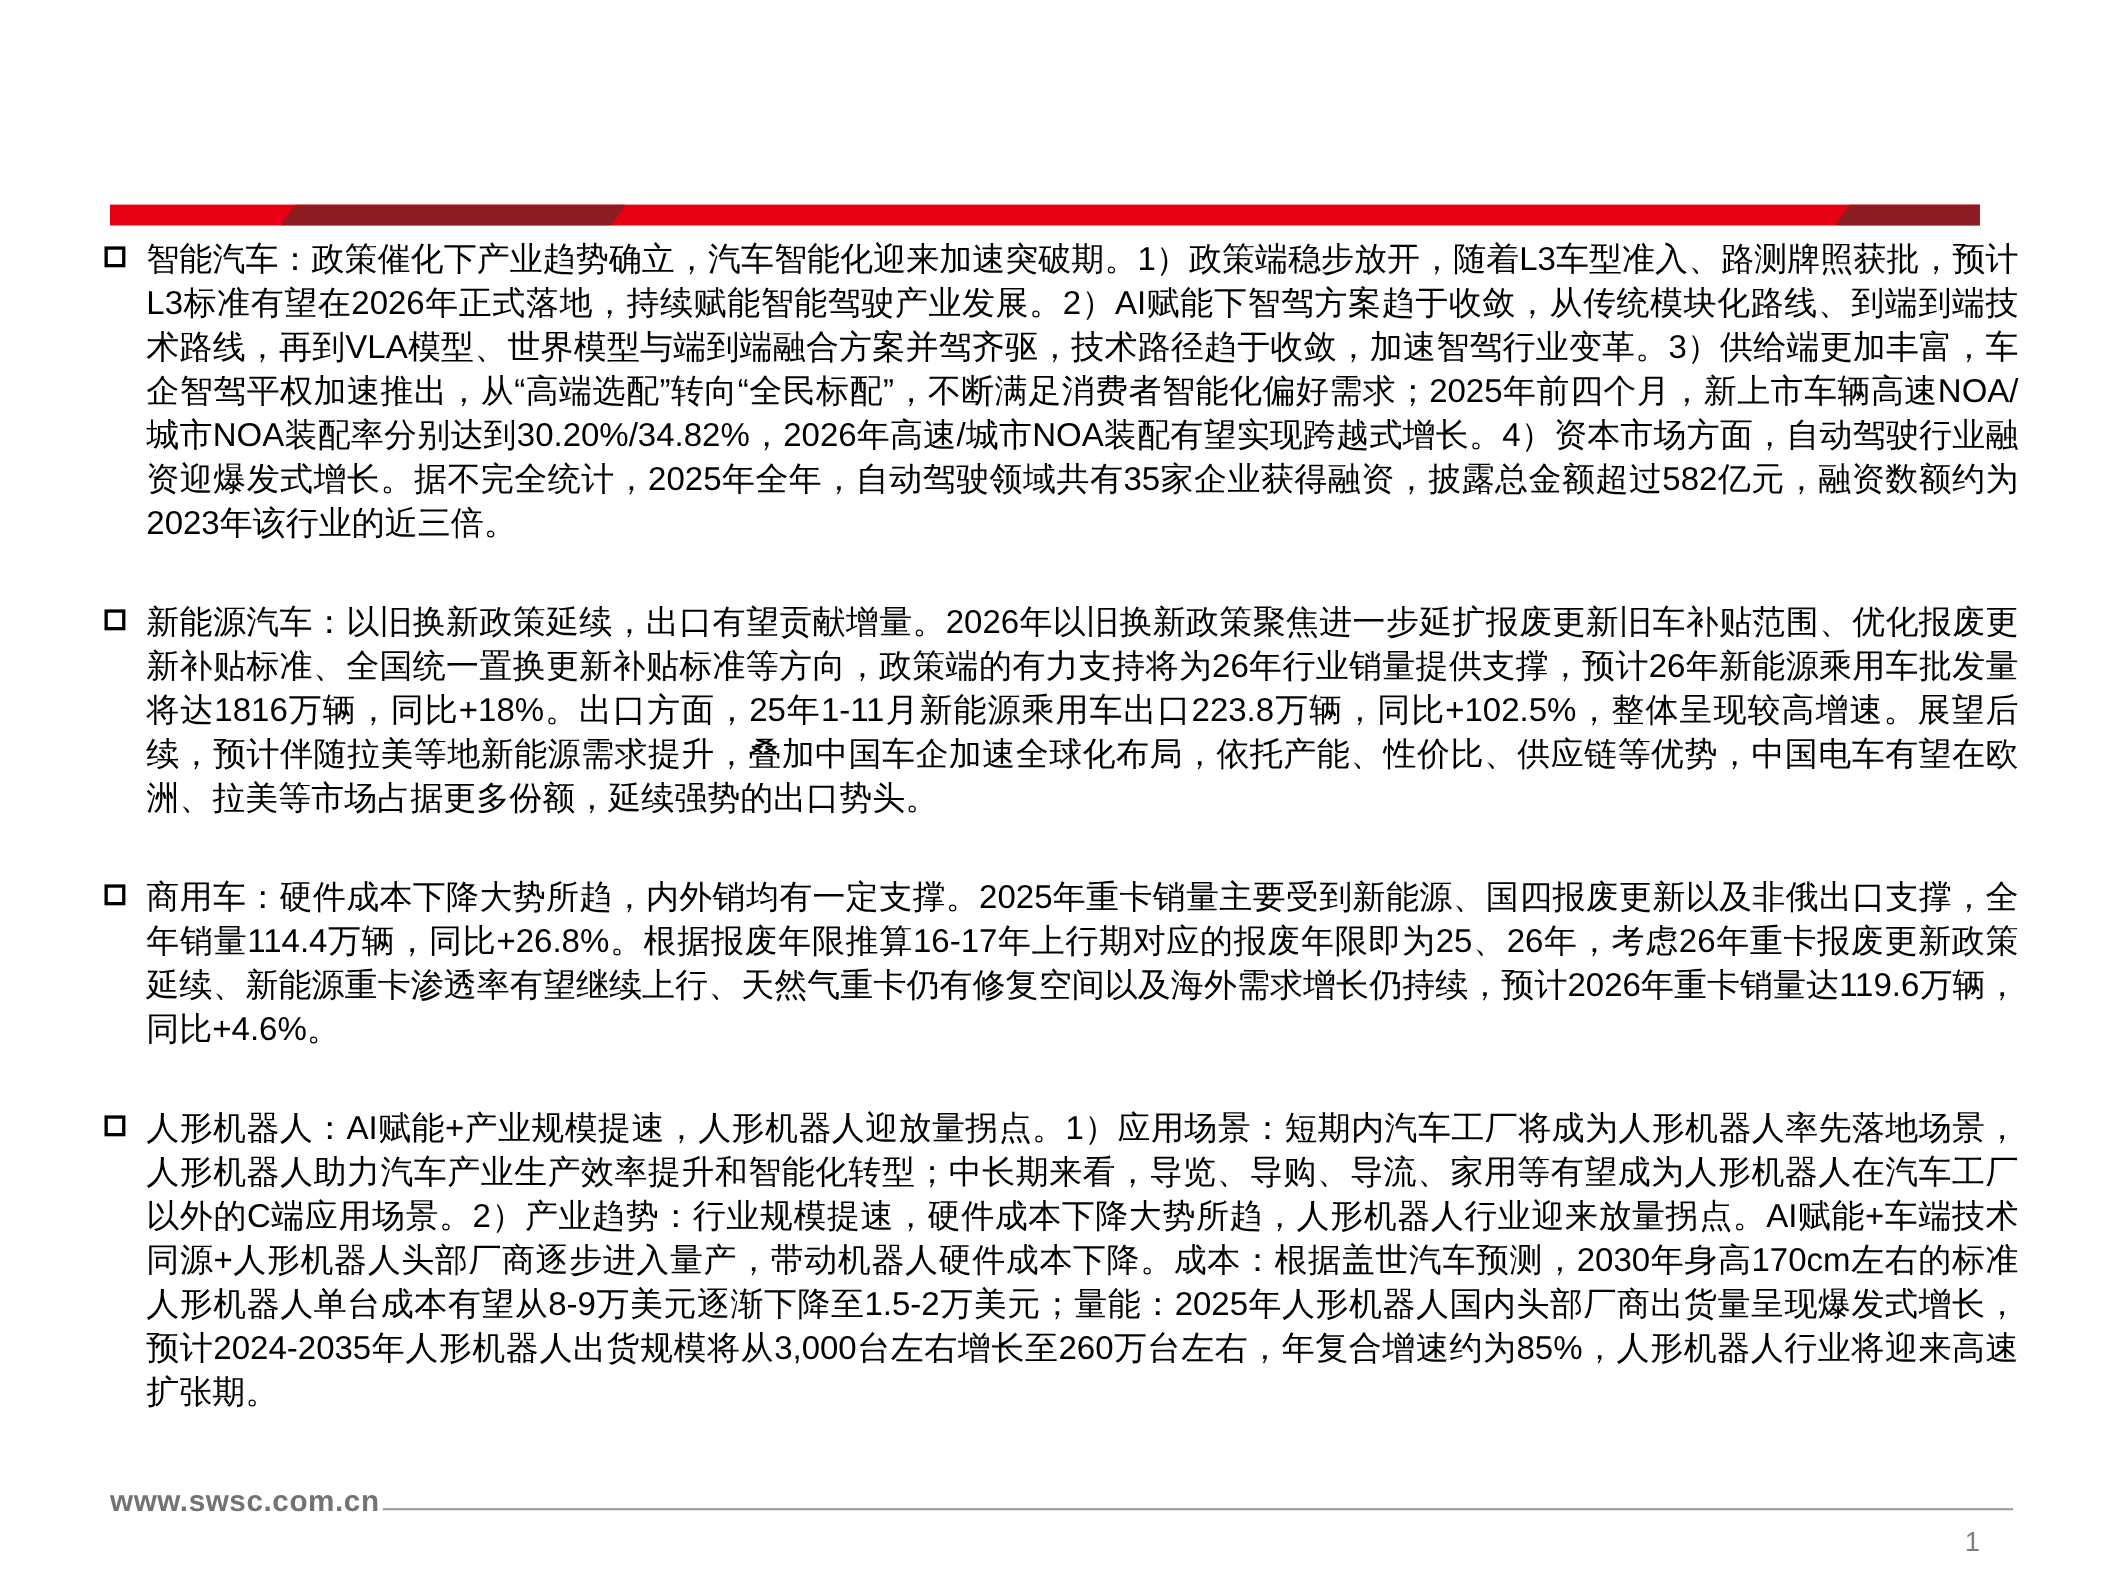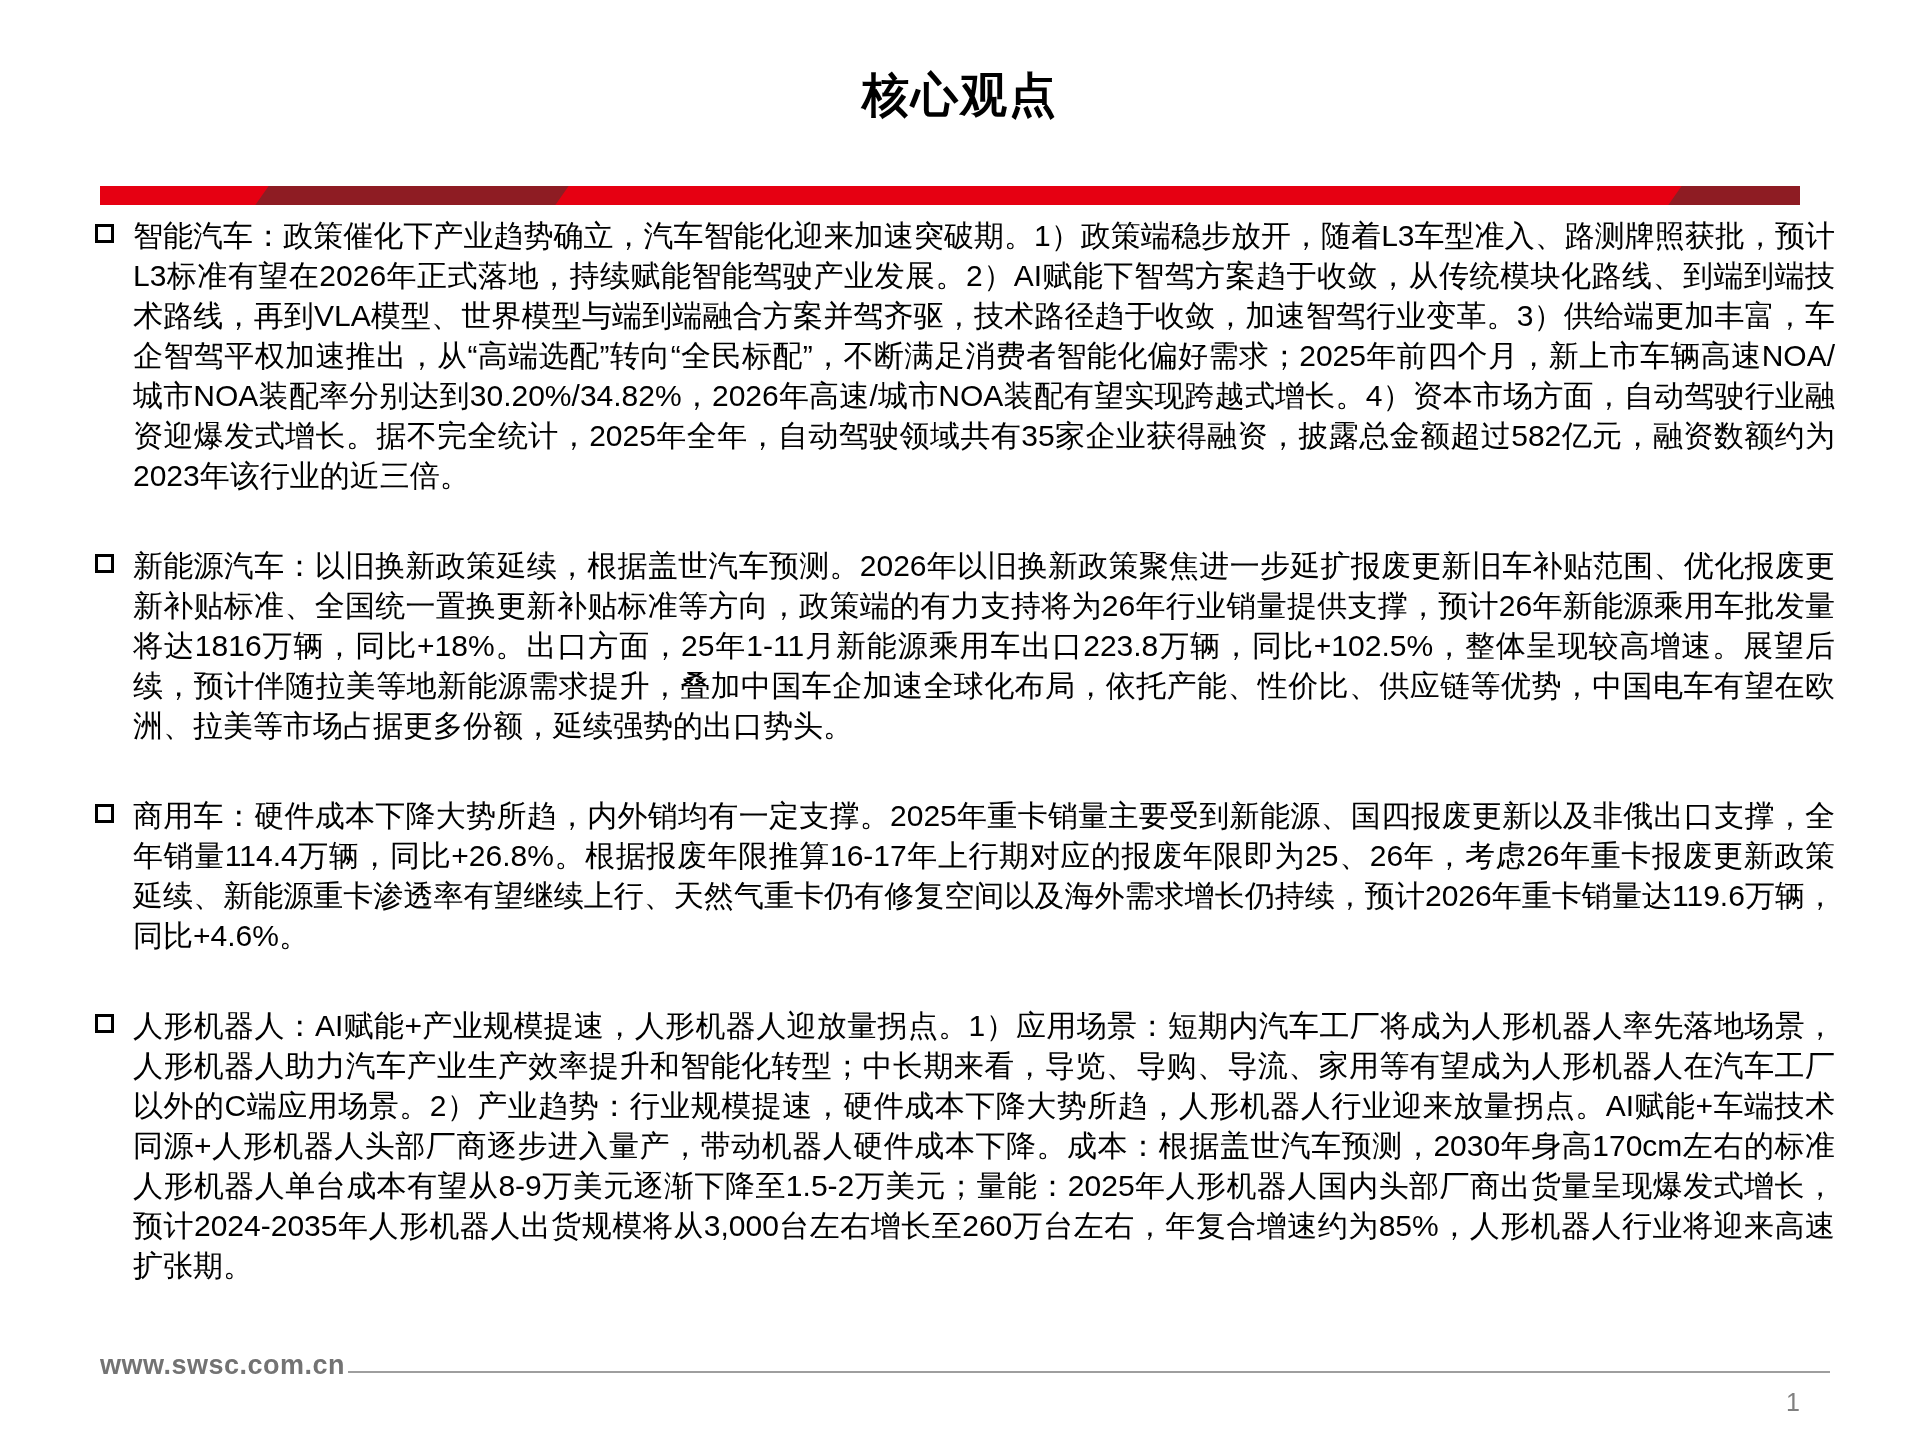--- a/index.html
+++ b/index.html
@@ -80,37 +80,36 @@
     right:120px;top:1388px;
     font-size:25px;
     color:#808080;
   }
 </style>
 </head>
 <body>
 
 <div class="slide">
 
-  <h1 class="title">核心观点</h1>
 
   <div class="accent-bar">
     <div class="dark seg-left"></div>
     <div class="dark seg-right"></div>
   </div>
 
   <div class="content">
 
     <div class="point">
       <span class="sq"></span>
       <p class="pt-text"><b>智能汽车：政策催化下产业趋势确立，汽车智能化迎来加速突破期。</b><span>1）政策端稳步放开，随着L3车型准入、路测牌照获批，预计L3标准有望在2026年正式落地，持续赋能智能驾驶产业发展。2）AI赋能下智驾方案趋于收敛，从传统模块化路线、到端到端技术路线，再到VLA模型、世界模型与端到端融合方案并驾齐驱，技术路径趋于收敛，加速智驾行业变革。3）供给端更加丰富，车企智驾平权加速推出，从“高端选配”转向“全民标配”，不断满足消费者智能化偏好需求；2025年前四个月，新上市车辆高速NOA/城市NOA装配率分别达到30.20%/34.82%，2026年高速/城市NOA装配有望实现跨越式增长。4）资本市场方面，自动驾驶行业融资迎爆发式增长。据不完全统计，2025年全年，自动驾驶领域共有35家企业获得融资，披露总金额超过582亿元，融资数额约为2023年该行业的近三倍。</span></p>
     </div>
 
     <div class="point">
       <span class="sq"></span>
-      <p class="pt-text"><b>新能源汽车：以旧换新政策延续，根据盖世汽车预测。</b><span>2026年以旧换新政策聚焦进一步延扩报废更新旧车补贴范围、优化报废更新补贴标准、全国统一置换更新补贴标准等方向，政策端的有力支持将为26年行业销量提供支撑，预计26年新能源乘用车批发量将达1816万辆，同比+18%。出口方面，25年1-11月新能源乘用车出口223.8万辆，同比+102.5%，整体呈现较高增速。展望后续，预计伴随拉美等地新能源需求提升，叠加中国车企加速全球化布局，依托产能、性价比、供应链等优势，中国电车有望在欧洲、拉美等市场占据更多份额，延续强势的出口势头。</span></p>
+      <p class="pt-text"><b>新能源汽车：以旧换新政策延续，出口有望贡献增量。</b><span>2026年以旧换新政策聚焦进一步延扩报废更新旧车补贴范围、优化报废更新补贴标准、全国统一置换更新补贴标准等方向，政策端的有力支持将为26年行业销量提供支撑，预计26年新能源乘用车批发量将达1816万辆，同比+18%。出口方面，25年1-11月新能源乘用车出口223.8万辆，同比+102.5%，整体呈现较高增速。展望后续，预计伴随拉美等地新能源需求提升，叠加中国车企加速全球化布局，依托产能、性价比、供应链等优势，中国电车有望在欧洲、拉美等市场占据更多份额，延续强势的出口势头。</span></p>
     </div>
 
     <div class="point">
       <span class="sq"></span>
       <p class="pt-text"><b>商用车：硬件成本下降大势所趋，内外销均有一定支撑。</b><span>2025年重卡销量主要受到新能源、国四报废更新以及非俄出口支撑，全年销量114.4万辆，同比+26.8%。根据报废年限推算16-17年上行期对应的报废年限即为25、26年，考虑26年重卡报废更新政策延续、新能源重卡渗透率有望继续上行、天然气重卡仍有修复空间以及海外需求增长仍持续，预计2026年重卡销量达119.6万辆，同比+4.6%。</span></p>
     </div>
 
     <div class="point">
       <span class="sq"></span>
       <p class="pt-text"><b>人形机器人：AI赋能+产业规模提速，人形机器人迎放量拐点。</b><span>1）应用场景：短期内汽车工厂将成为人形机器人率先落地场景，人形机器人助力汽车产业生产效率提升和智能化转型；中长期来看，导览、导购、导流、家用等有望成为人形机器人在汽车工厂以外的C端应用场景。2）产业趋势：行业规模提速，硬件成本下降大势所趋，人形机器人行业迎来放量拐点。AI赋能+车端技术同源+人形机器人头部厂商逐步进入量产，带动机器人硬件成本下降。成本：根据盖世汽车预测，2030年身高170cm左右的标准人形机器人单台成本有望从8-9万美元逐渐下降至1.5-2万美元；量能：2025年人形机器人国内头部厂商出货量呈现爆发式增长，预计2024-2035年人形机器人出货规模将从3,000台左右增长至260万台左右，年复合增速约为85%，人形机器人行业将迎来高速扩张期。</span></p>

